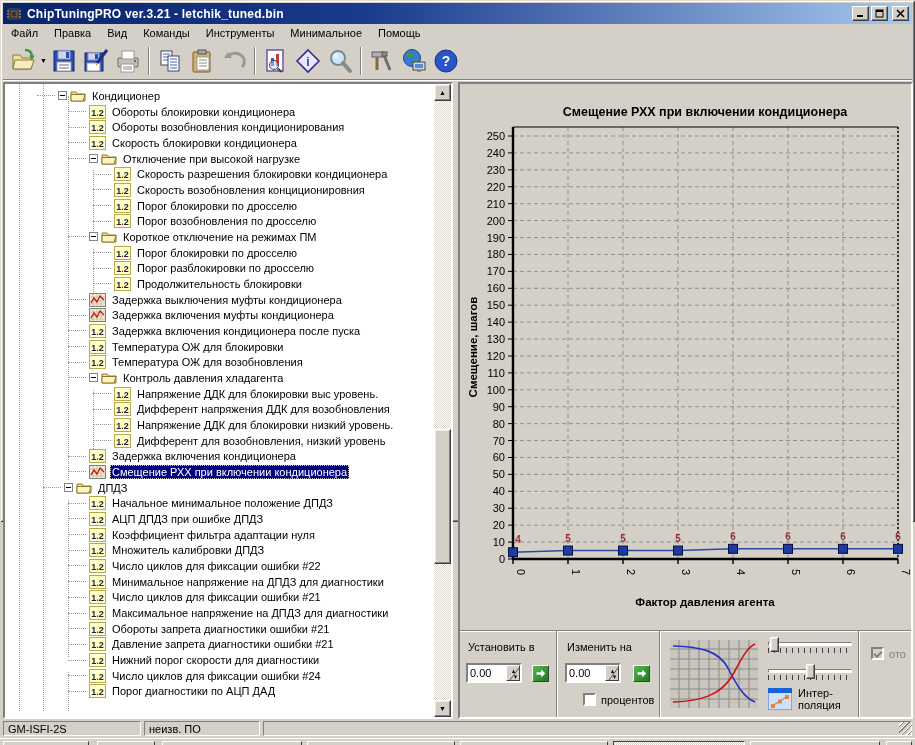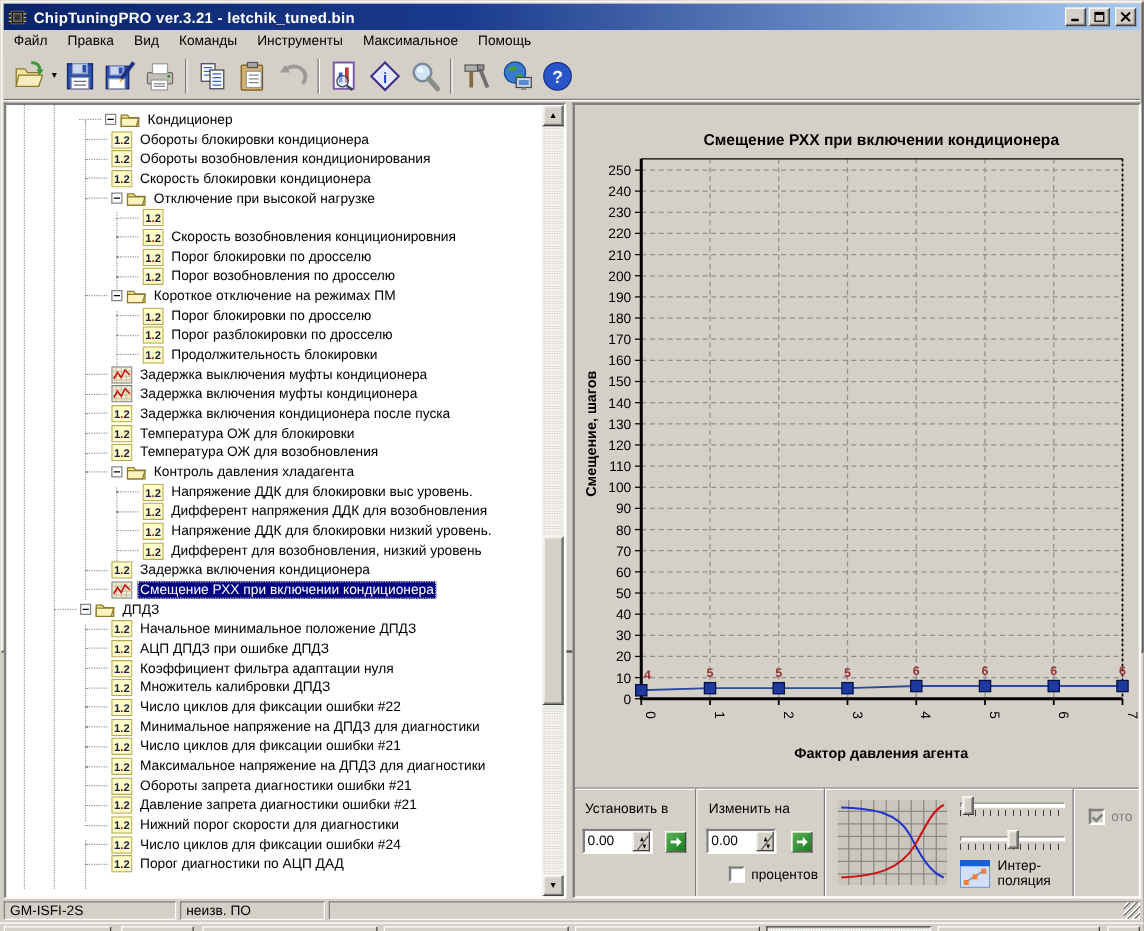--- a/index.html
+++ b/index.html
@@ -118,21 +118,21 @@
           </span>
       </span>
     </div>
 
     <div class="menubar">
       <span class="menuitem">Файл</span>
       <span class="menuitem">Правка</span>
       <span class="menuitem">Вид</span>
       <span class="menuitem">Команды</span>
       <span class="menuitem">Инструменты</span>
-      <span class="menuitem">Максимальное</span>
+      <span class="menuitem">Минимальное</span>
       <span class="menuitem">Помощь</span>
     </div>
 
     <div class="toolbar">
       <span class="tbtn">
         <svg width="26" height="26" viewBox="0 0 26 26">
           <path d="M3 9 L3 21 L21 21 L21 10 L12 10 L10 7 L3 7 Z" fill="#f2e2a0" stroke="#8a7a30"></path>
           <path d="M5 12 L24 12 L21 21 L3 21 Z" fill="#f7ecc0" stroke="#8a7a30"></path>
           <path d="M15 2 C20 2 22 5 22 9" stroke="#3a9a3a" stroke-width="2.4" fill="none"></path>
           <polygon points="22,12 19.2,7.5 24.8,7.5" fill="#3a9a3a"></polygon>
@@ -253,21 +253,21 @@
       <div class="treeview">
         <div class="guide" style="left:14px;top:0;height:627px;"></div>
         <div class="guide" style="left:38px;top:0;height:627px;"></div>
         <div class="guide" style="left:63px;top:12px;height:384px;"></div>
         <div class="guide" style="left:63px;top:416px;height:157px;"></div>
         <div class="guide" style="left:63px;top:588px;height:39px;"></div>
         <div class="guide" style="left:88px;top:86px;height:63px;"></div>
         <div class="guide" style="left:88px;top:165px;height:47px;"></div>
         <div class="guide" style="left:88px;top:306px;height:63px;"></div>
         <div id="tree-rows">
-            <div class="tree-row" style="padding-left: 58px;">
+            <div class="tree-row" style="padding-left: 32px;">
               <span class="conn"></span>
               <span class="expbox"></span>
               <span class="ticon">
                 <svg width="16" height="13" viewBox="0 0 16 13">
                   <path d="M1 3 h5 l1.5 2 H15 v7 H1 Z" fill="#f7e48a" stroke="#8a7a30"></path>
                   <path d="M1 5.5 h14 l-2 6.5 H1 Z" fill="#fdf3bc" stroke="#8a7a30"></path>
                 </svg>
               </span>
               <span class="tlabel">Кондиционер</span>
             </div>
@@ -313,20 +313,21 @@
               <span class="tlabel">Отключение при высокой нагрузке</span>
             </div>
             <div class="tree-row" style="padding-left: 88px;">
               <span class="conn"></span>
               <span class="ticon">
                 <svg width="17" height="14" viewBox="0 0 17 14">
                   <rect x="0.5" y="0.5" width="16" height="13" fill="#ffffc8" stroke="#b8a850"></rect>
                   <text x="8.5" y="10.5" text-anchor="middle" font-size="9" font-weight="bold" fill="#202040" font-family="Liberation Sans,sans-serif">1<tspan fill="#cc0000">.</tspan>2</text>
                 </svg>
               </span>
+              <span class="tlabel">Скорость разрешения блокировки кондиционера</span>
             </div>
             <div class="tree-row" style="padding-left: 88px;">
               <span class="conn"></span>
               <span class="ticon">
                 <svg width="17" height="14" viewBox="0 0 17 14">
                   <rect x="0.5" y="0.5" width="16" height="13" fill="#ffffc8" stroke="#b8a850"></rect>
                   <text x="8.5" y="10.5" text-anchor="middle" font-size="9" font-weight="bold" fill="#202040" font-family="Liberation Sans,sans-serif">1<tspan fill="#cc0000">.</tspan>2</text>
                 </svg>
               </span>
               <span class="tlabel">Скорость возобновления конциционировния</span>

